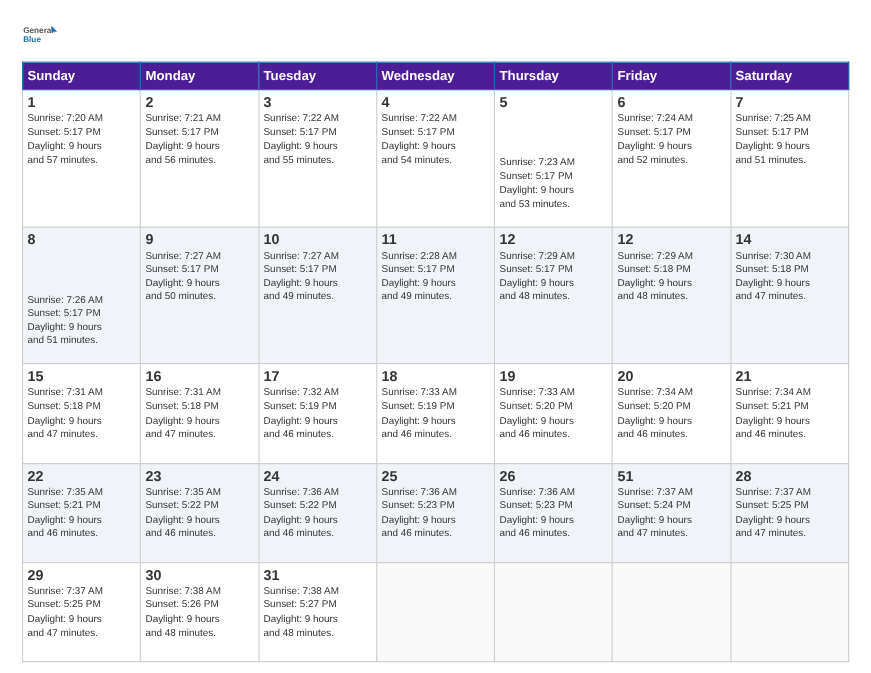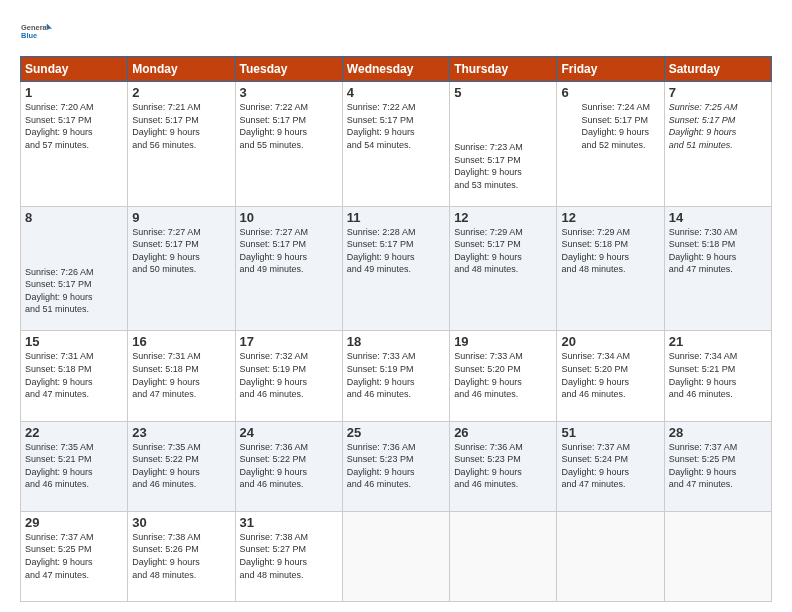--- a/index.html
+++ b/index.html
@@ -41,21 +41,21 @@
       font-size: 14px;
       color: #333;
     }
     .calendar {
       flex: 1;
       border-collapse: collapse;
       width: 100%;
       table-layout: fixed;
     }
     .calendar thead th {
-      background: #c2410c;
+      background: #4c1d95;
       color: #fff;
       font-size: 12px;
       font-weight: bold;
       padding: 5px 4px;
       text-align: left;
       border: 1px solid #1a6fb5;
     }
     .calendar tbody td {
       border: 1px solid #ccc;
       vertical-align: top;
@@ -146,28 +146,28 @@
           </td>
           <td>
             <span class="day-number">5</span>
             <div class="day-info" style="white-space: pre-line; margin-top: 41px;">Sunrise: 7:23 AM
 Sunset: 5:17 PM
 Daylight: 9 hours
 and 53 minutes.</div>
           </td>
           <td>
             <span class="day-number">6</span>
-            <div class="day-info" style="white-space: pre-line; margin-left: 20px;">Sunrise: 7:24 AM
+            <div class="day-info" style="white-space: pre-line;">Sunrise: 7:24 AM
 Sunset: 5:17 PM
 Daylight: 9 hours
 and 52 minutes.</div>
           </td>
           <td>
             <span class="day-number">7</span>
-            <div class="day-info" style="white-space: pre-line; font-style: italic;">Sunrise: 7:25 AM
+            <div class="day-info" style="white-space: pre-line;">Sunrise: 7:25 AM
 Sunset: 5:17 PM
 Daylight: 9 hours
 and 51 minutes.</div>
           </td>
         </tr>
         <tr>
           <td>
             <span class="day-number">8</span>
             <div class="day-info" style="white-space: pre-line; margin-top: 41px;">Sunrise: 7:26 AM
 Sunset: 5:17 PM

